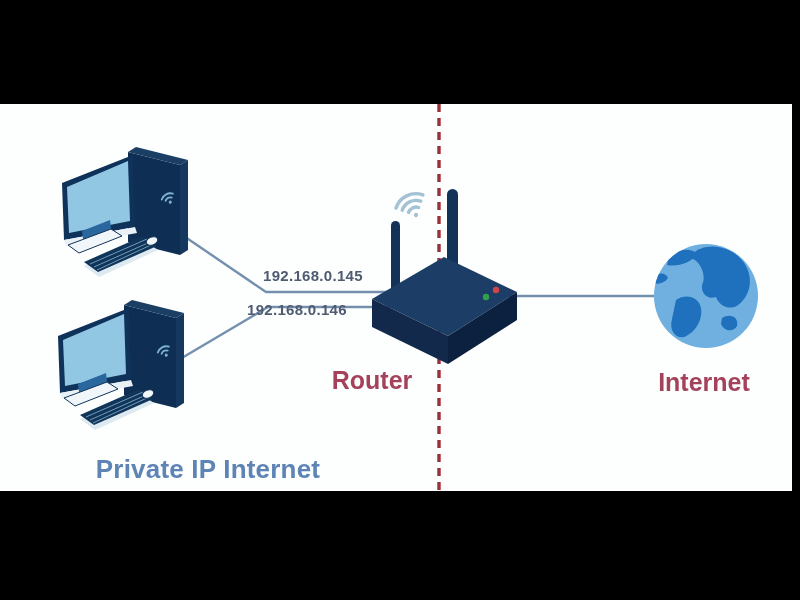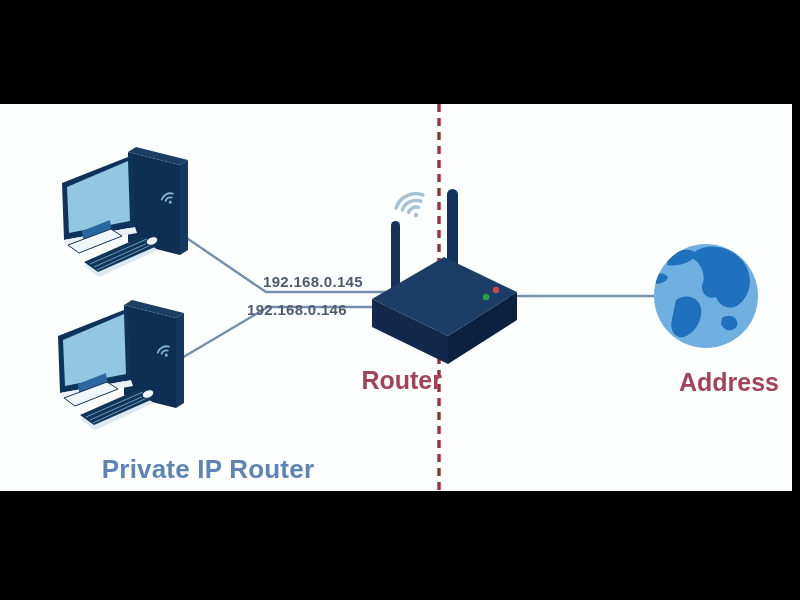--- a/index.html
+++ b/index.html
@@ -11,24 +11,24 @@
     position:absolute;left:0;top:104px;width:792px;height:387px;background:#fdfefe;
   }
   .bar{position:absolute;background:#000;}
   .bar-top{left:0;top:0;width:800px;height:104px;}
   .bar-bottom{left:0;top:491px;width:800px;height:109px;}
   .bar-right{left:792px;top:0;width:8px;height:600px;}
   .lbl{position:absolute;white-space:nowrap;}
   .ip{
     font-size:15px;font-weight:600;letter-spacing:.3px;color:#4f5b70;
   }
-  .ip1{left:263px;top:273px;}
+  .ip1{left:263px;top:267px;}
   .ip2{left:247px;top:301px;}
   .node-label{
-    font-size:25px;font-weight:600;color:#a5425b;text-align:right;
+    font-size:25px;font-weight:600;color:#a5425b;text-align:center;
   }
   .router-label{left:302px;top:366px;width:140px;}
   .internet-label{left:629px;top:368px;width:150px;}
   .zone-label{
     font-size:26px;font-weight:700;color:#5e84b5;text-align:center;letter-spacing:.2px;
   }
   .private-label{left:58px;top:454px;width:300px;}
   .public-label{left:487px;top:454px;width:300px;}
   svg{position:absolute;left:0;top:0;}
 </style>
@@ -114,16 +114,16 @@
     </svg>
   </div>
 
   <div class="bar bar-top"></div>
   <div class="bar bar-bottom"></div>
   <div class="bar bar-right"></div>
 
   <div class="lbl ip ip1">192.168.0.145</div>
   <div class="lbl ip ip2">192.168.0.146</div>
   <div class="lbl node-label router-label">Router</div>
-  <div class="lbl node-label internet-label">Address</div>
-  <div class="lbl zone-label private-label">Private IP Router</div>
+  <div class="lbl node-label internet-label">Internet</div>
+  <div class="lbl zone-label private-label">Private IP Internet</div>
 
 </div>
 
 </body></html>

